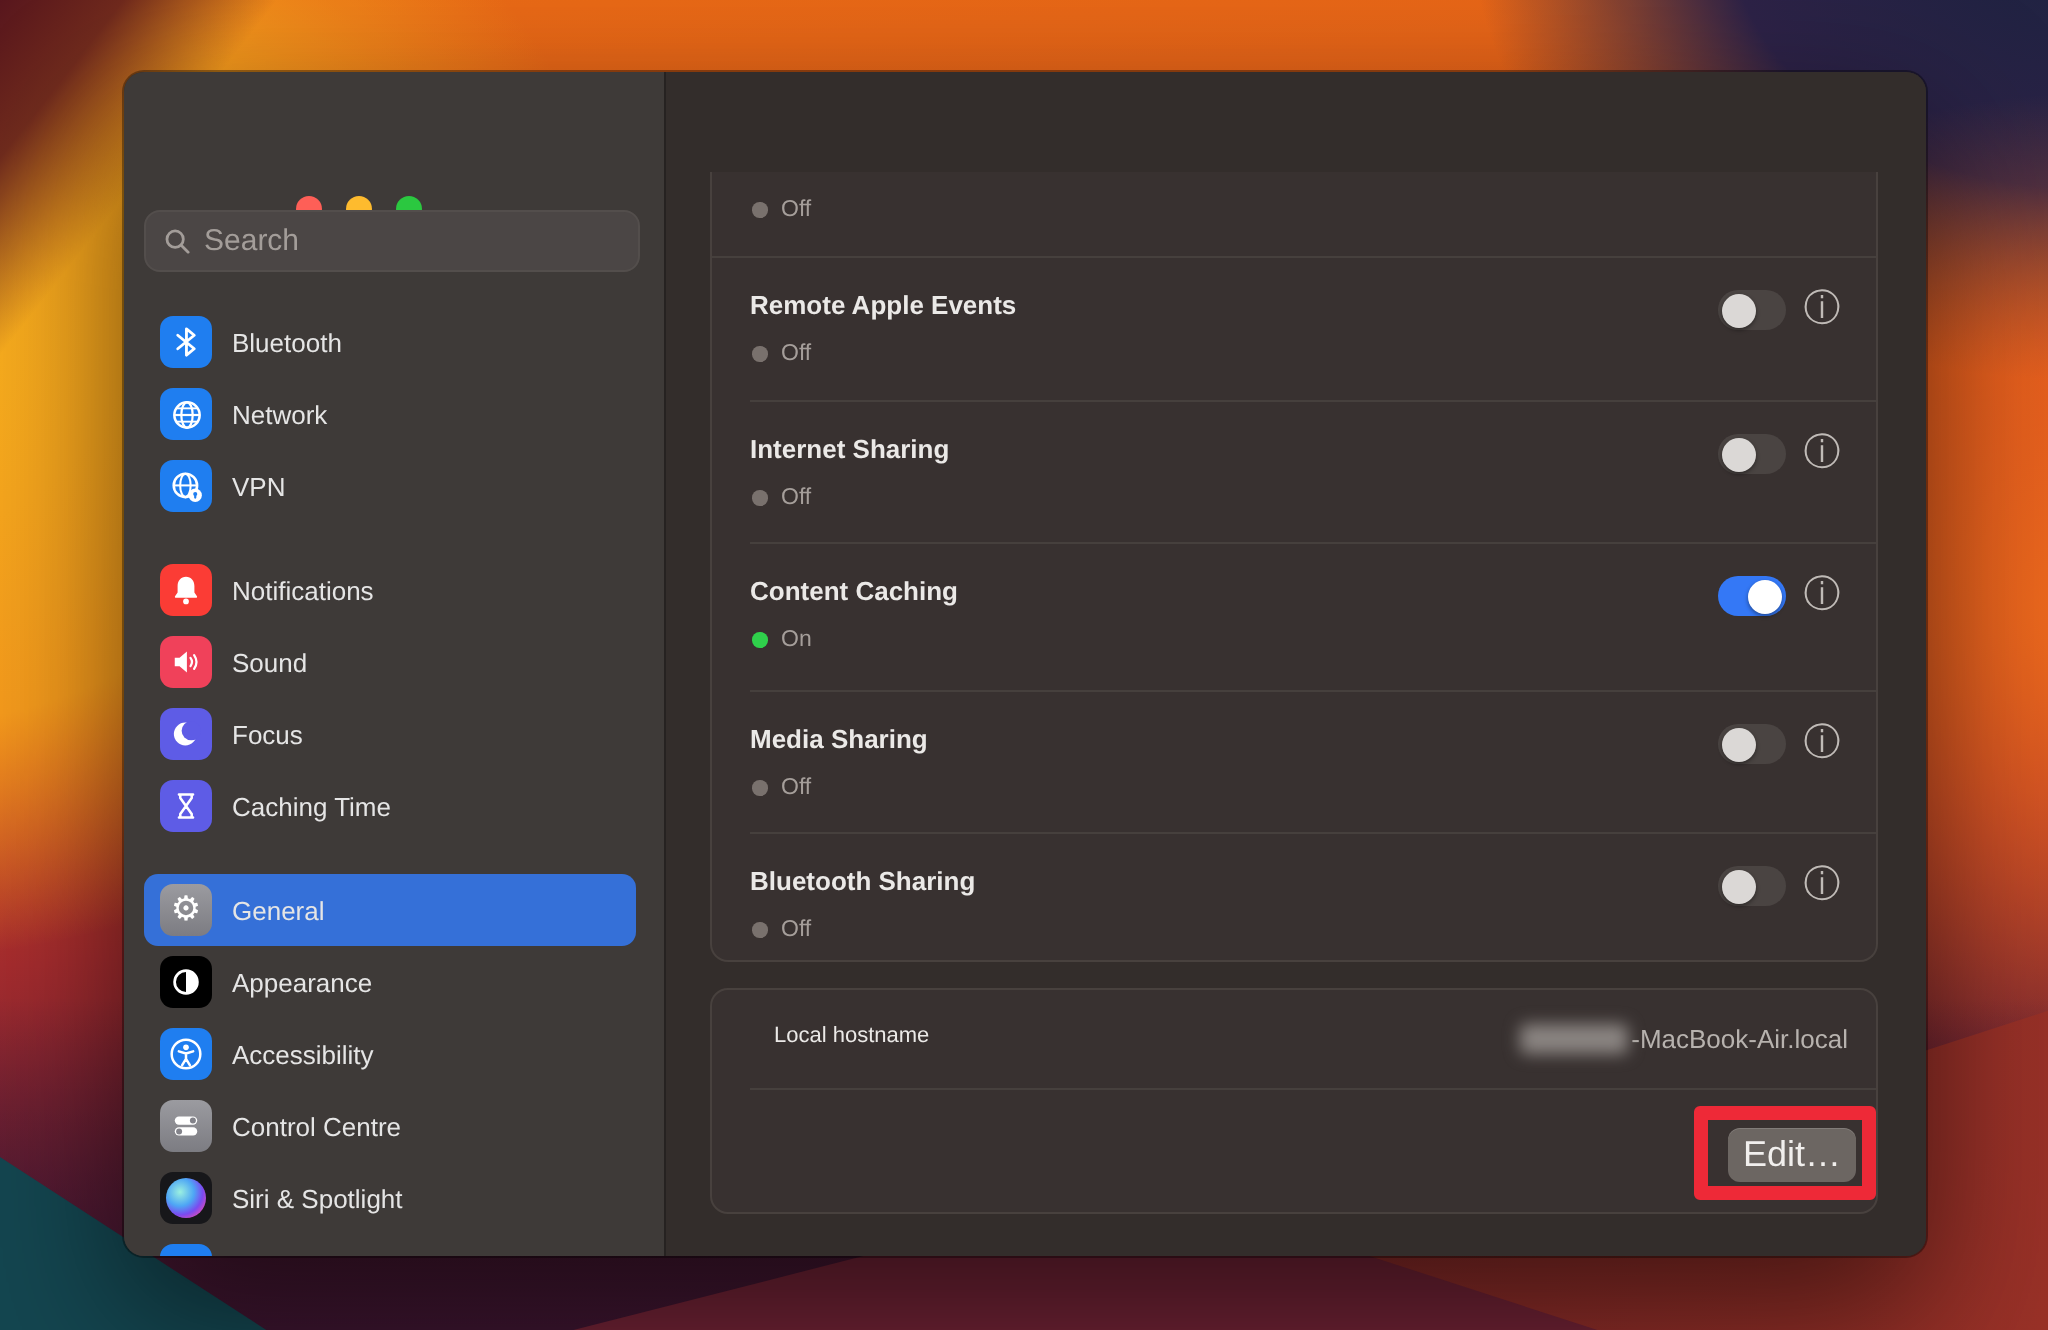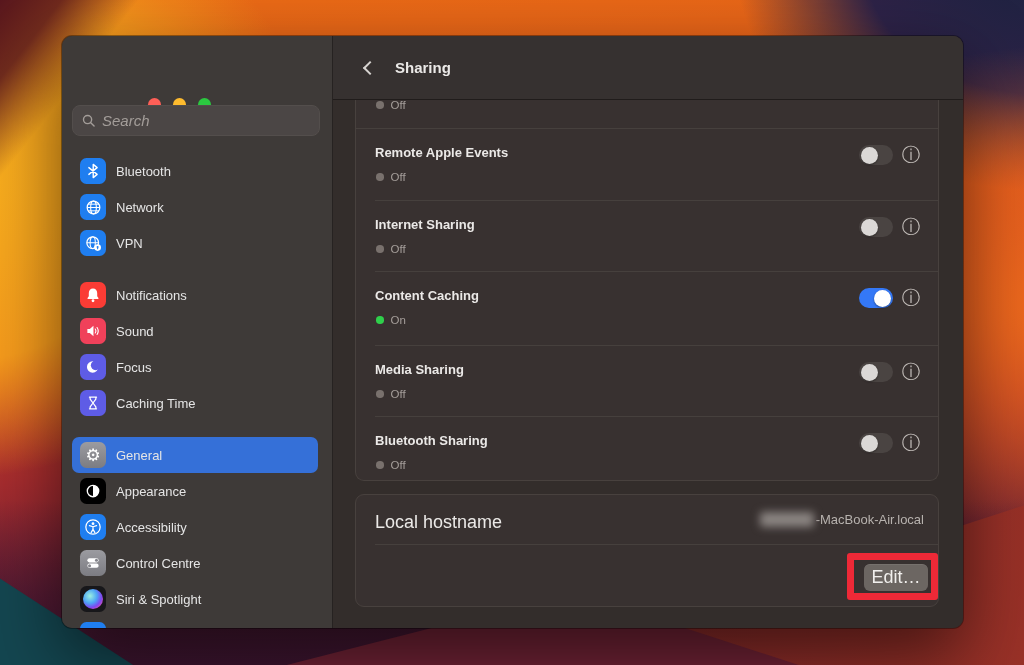--- a/index.html
+++ b/index.html
@@ -34,21 +34,21 @@
       box-shadow:0 28px 70px rgba(0,0,0,.55), 0 0 0 1px rgba(0,0,0,.35); }
 
   
   .sidebar { position:absolute; left:0; top:0; width:271px; height:592px;
       background:#3e3a38; border-right:1px solid #262221; }
   .traffic { position:absolute; top:62px; left:86px; display:flex; gap:12px; }
   .traffic .dot { width:13px; height:13px; border-radius:50%; }
   .dot.red { background:#fe5f57; } .dot.yellow { background:#febb2e; } .dot.green { background:#2bc840; }
   .search { position:absolute; left:10px; top:69px; width:248px; height:31px;
       background:#4b4645; border:1px solid #534e4c; border-radius:8px;
-      display:flex; align-items:center; padding:0 9px; gap:7px;font-style:italic; }
+      display:flex; align-items:center; padding:0 9px; gap:7px; }
   .search .glyph { width:13px; height:13px; flex:0 0 auto; }
   .search .ph { color:#a39d99; font-size:15px; }
 
   .nav { position:absolute; left:10px; top:117px; width:251px; }
   .nav-gap { height:16px; }
   .nav-item { height:36px; display:flex; align-items:center; gap:10px;
       padding:0 8px; border-radius:7px; width:246px; }
   .nav-item.selected { background:#3570d8; }
   .nav-item .label { color:#e5e5e5; font-size:13px; }
   .appicon { width:26px; height:26px; border-radius:6.5px; flex:0 0 auto;
@@ -87,21 +87,21 @@
       background:#4a4442; }
   .toggle .knob { position:absolute; top:1.5px; left:2px; width:17px; height:17px; border-radius:50%;
       background:#dbd8d6; box-shadow:0 1px 2px rgba(0,0,0,.4); }
   .row.is-on .toggle { background:#3478f6; }
   .row.is-on .toggle .knob { left:15px; background:#fff; }
   .info { position:absolute; left:545px; top:16px; width:20px; height:20px; color:#c0bbb7;
       font-size:18.5px; line-height:20px; text-align:center; font-family:"DejaVu Sans",sans-serif; }
 
   .card2 { top:458px; height:113px; }
   .hostrow { position:relative; height:49px; }
-  .hostrow .hlabel { position:absolute; left:19px; top:17px; color:#ebe9e7; font-size:18px; }
+  .hostrow .hlabel { position:absolute; left:31px; top:17px; color:#ebe9e7; font-size:11px; }
   .hostval { position:absolute; right:14px; top:17px; display:flex; align-items:center; }
   .blurname { width:54px; height:15px; border-radius:3px; background:#8a8481; filter:blur(4px); margin-right:2px; }
   .hostval .vtxt { color:#b7b2ae; font-size:13px; }
   .hostdesc { position:absolute; left:19px; top:61px; width:478px; color:#aca5a1; font-size:11.5px; line-height:20.5px; }
   .editbtn { position:absolute; left:508px; top:69px; width:64px; height:27px; background:#6c6662;
       border-radius:6px; color:#f1efed; font-size:18px; display:flex; align-items:center; justify-content:center;
       box-shadow:inset 0 0.5px 0 rgba(255,255,255,.15); }
 
   .annotation { position:absolute; left:847px; top:553px; width:91px; height:47px;
       border:7px solid #ee2937; border-radius:3px; z-index:50; }
@@ -262,26 +262,20 @@
               <path d="M8.4 21v-8c0-.9 1.4-.9 1.4 0V9.3c0-1 1.4-1 1.4 0v3.2c0-1 1.4-1 1.4 0v1c0-.9 1.4-.9 1.4 0v3.6c.9.3 1.5-2.2 2.3-1.7.7.4-.5 3.1-1.3 4.1-.6.8-1.5 1.5-3 1.5z" fill="#fff"></path>
             </svg>
         </span>
         <span class="label">Privacy &amp; Security</span>
       </div>
     </div>
   </div>
 
   <div class="content">
 
-    <div class="chdr">
-      <div class="back">
-          <span class="chev"></span>
-        </div>
-      <span class="title">Sharing</span>
-    </div>
 
     <div class="card card1">
 
       <div class="partial-row">
         <div class="status-line">
           <span class="status-dot"></span>
           <span class="status-txt">Off</span>
         </div>
       </div>
       <div class="sep full"></div>

